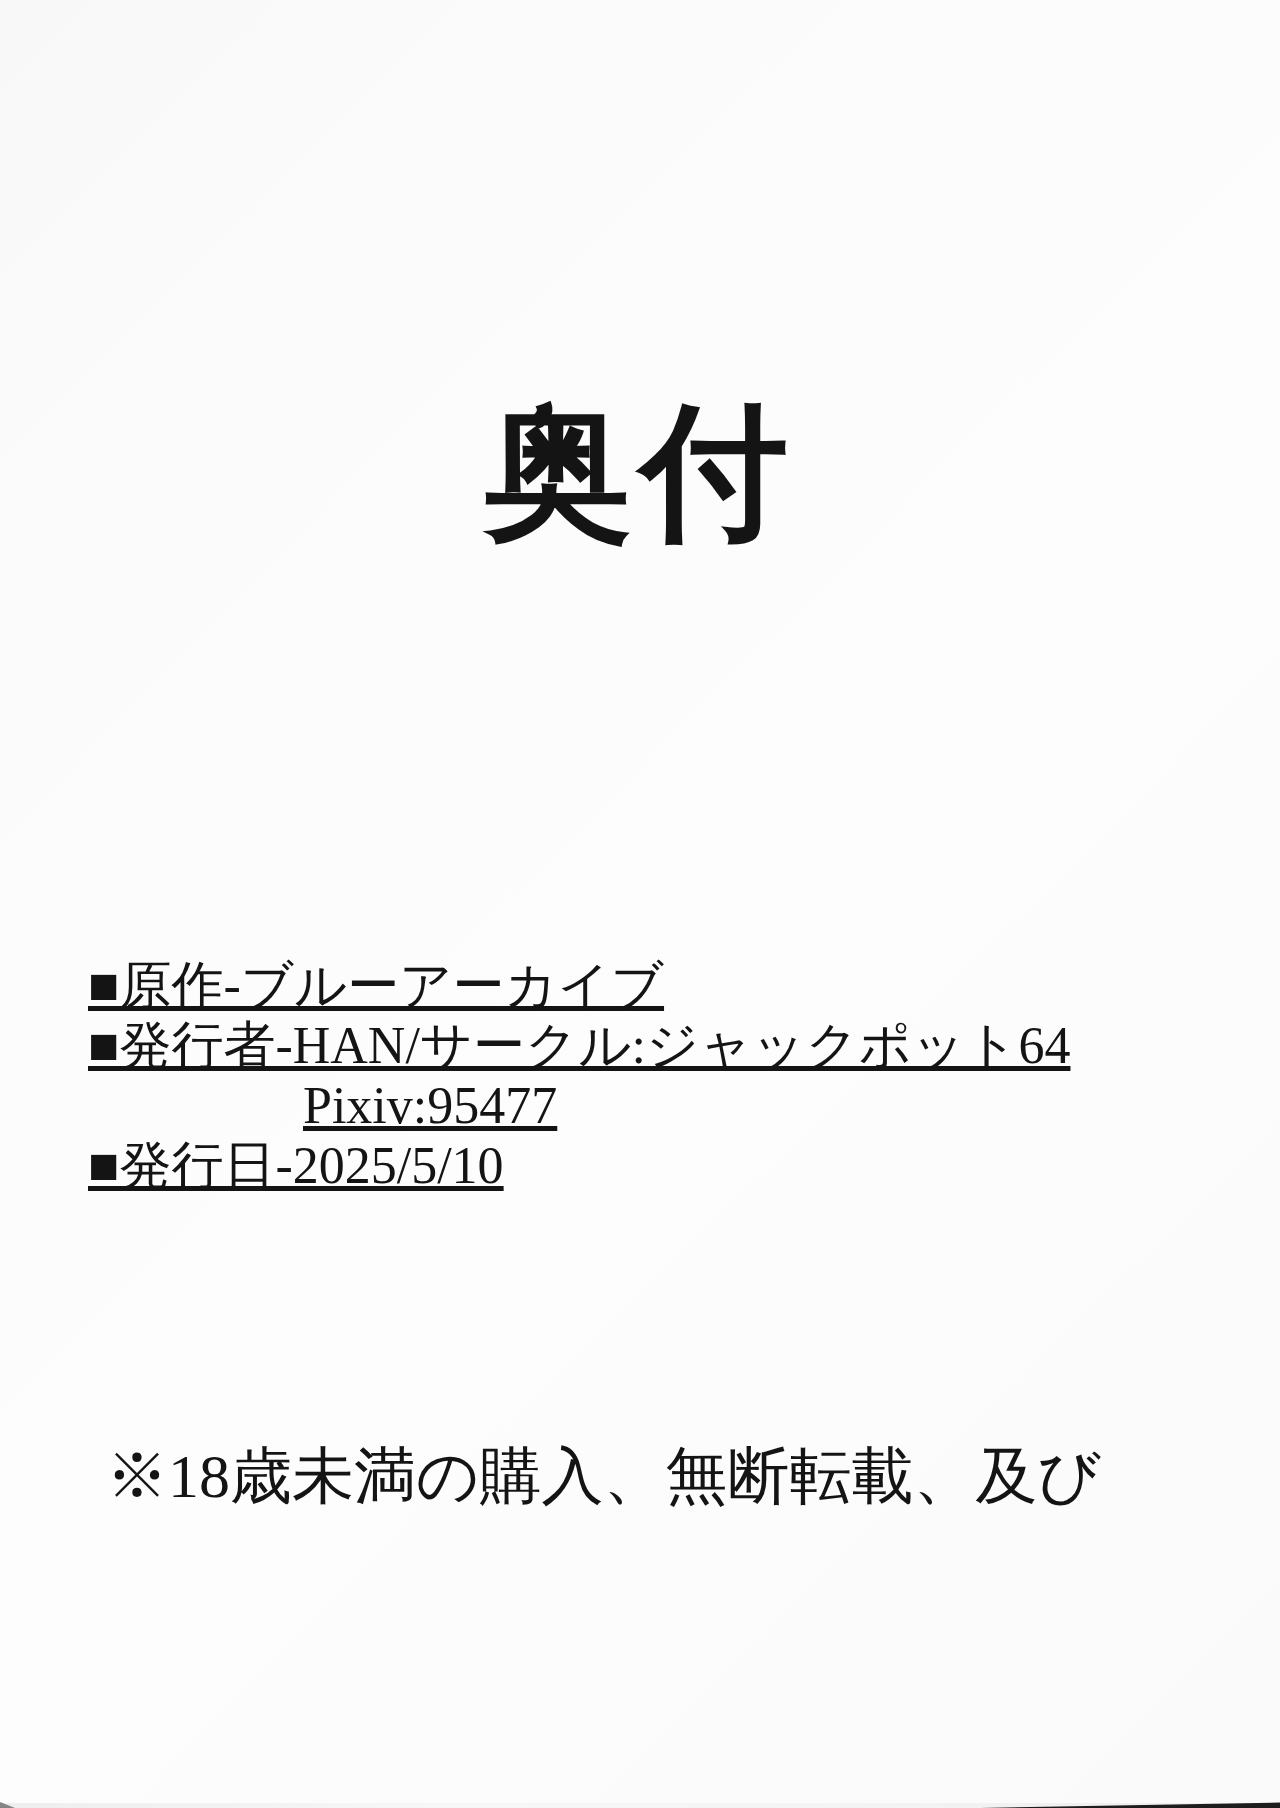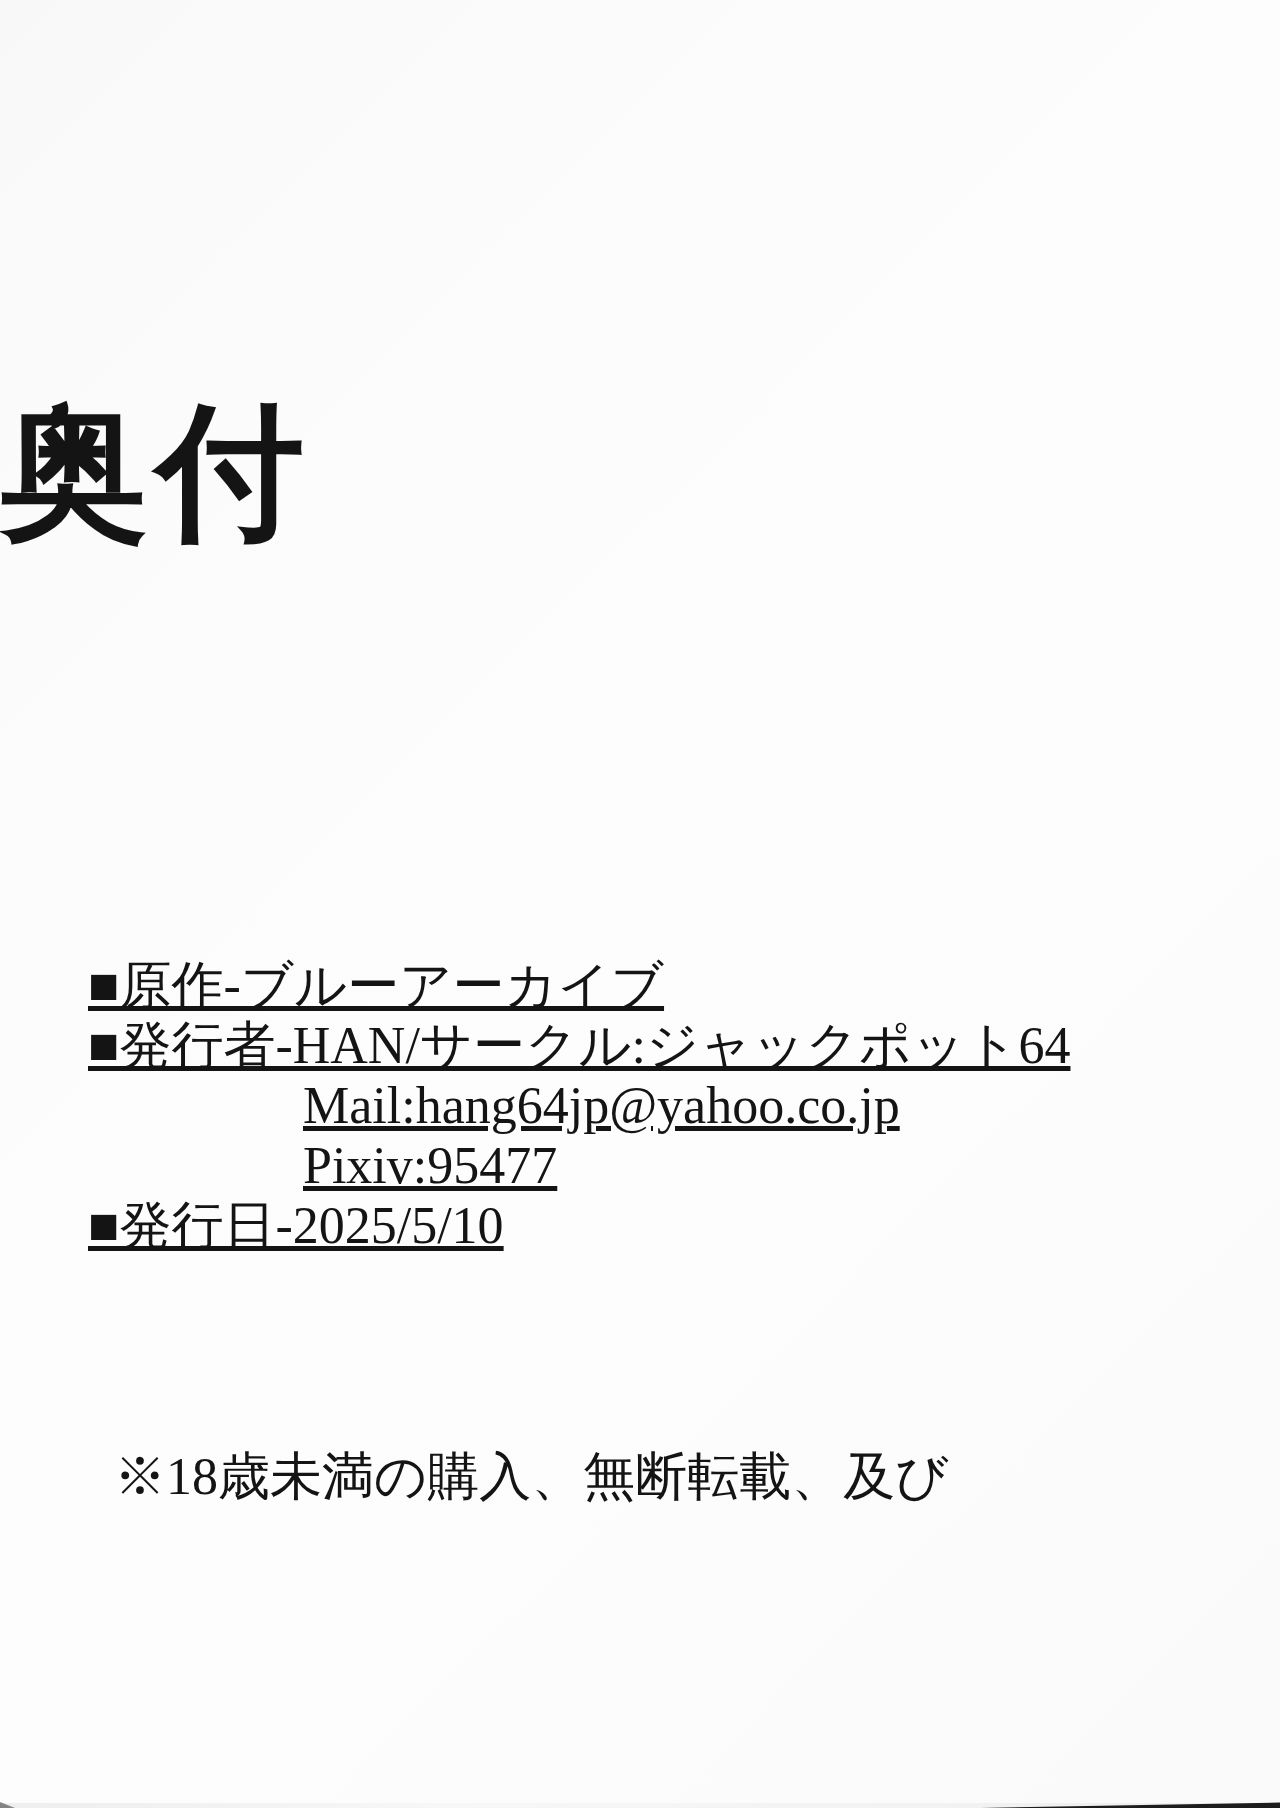--- a/index.html
+++ b/index.html
@@ -14,20 +14,21 @@
     overflow: hidden;
     background: linear-gradient(135deg, #f8f8f8 0%, #fbfbfb 18%, #fdfdfd 55%, #fafafa 100%);
     color: #141414;
     font-family: "Liberation Serif", "DejaVu Serif", serif;
   }
   .title {
     position: absolute;
     top: 398px;
     left: 0;
     right: 0;
+    text-align: center;
     font-size: 148px;
     line-height: 150px;
     font-weight: 700;
     letter-spacing: 8px;
     white-space: nowrap;
   }
   .colophon {
     position: absolute;
     left: 88px;
     top: 956px;
@@ -37,23 +38,23 @@
     text-decoration: underline;
   }
   .colophon .line {
     height: 60px;
   }
   .colophon .line.indent {
     margin-left: 215px;
   }
   .disclaimer {
     position: absolute;
-    left: 114px;
+    left: 106px;
     top: 1446px;
-    font-size: 52px;
+    font-size: 62px;
     line-height: 61px;
     white-space: nowrap;
   }
   
   .scan-edge-shadow {
     position: absolute;
     left: 0;
     bottom: 0;
     width: 100%;
     height: 5px;
@@ -81,21 +82,20 @@
 </head>
 <body>
 
 <div class="page">
 
   <div class="title">奥付</div>
 
   <div class="colophon">
     <div class="line">■原作-ブルーアーカイブ</div>
     <div class="line">■発行者-HAN/サークル:ジャックポット64</div>
-    <div class="line indent">Mail:hang64jp@yahoo.co.jp</div>
     <div class="line indent">Pixiv:95477</div>
     <div class="line">■発行日-2025/5/10</div>
   </div>
 
   <div class="disclaimer">
     <div class="line">※18歳未満の購入、無断転載、及び</div>
   </div>
 
   <div class="scan-edge-shadow"></div>
   <div class="scan-corner-mark-left"></div>

